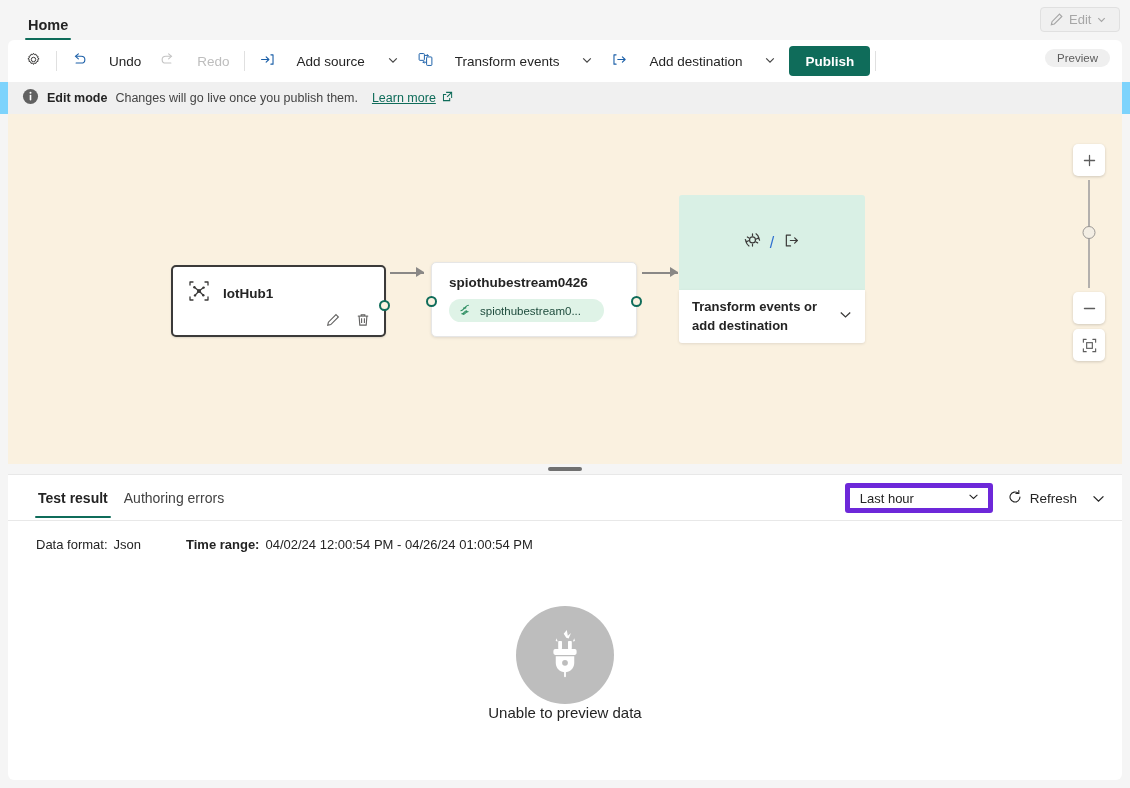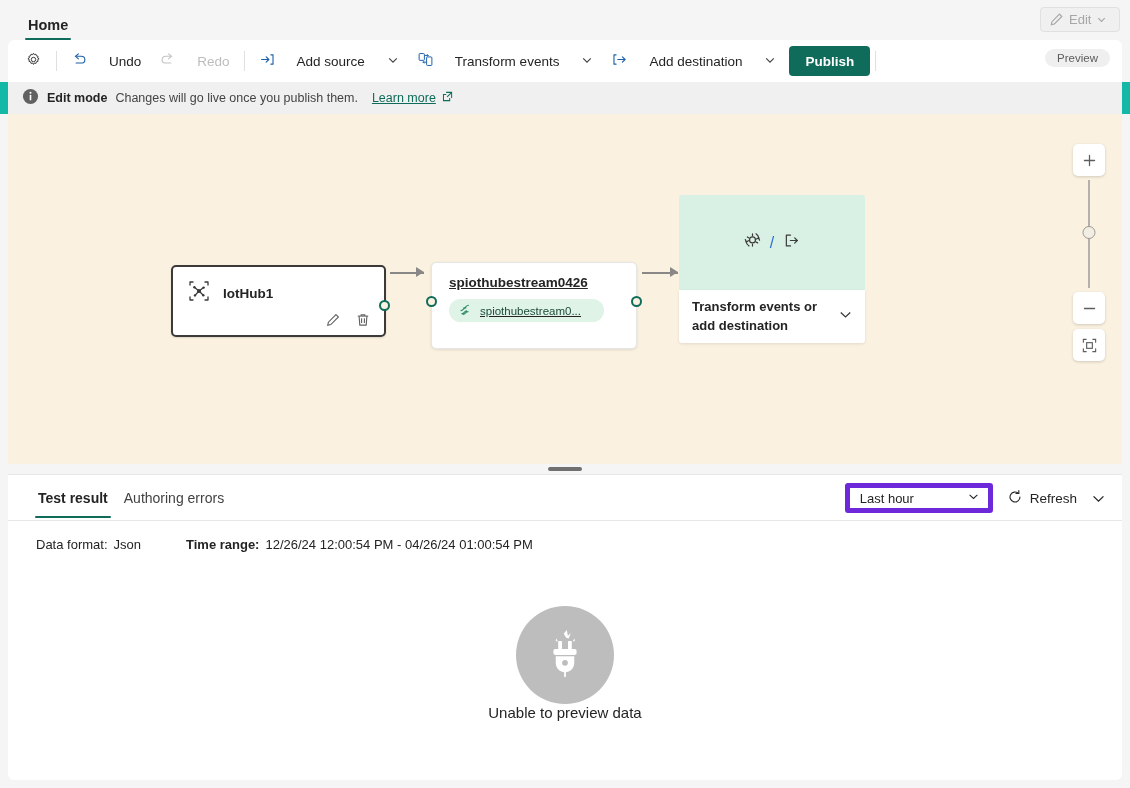--- a/index.html
+++ b/index.html
@@ -58,21 +58,21 @@
     height:30px;border-radius:4px;display:flex;align-items:center;padding:0 16px;cursor:pointer;
     margin-left:4px;
   }
   .preview-pill{
     position:absolute;right:12px;top:9px;
     background:#efefef;color:#5d5d5d;font-size:11.5px;
     border-radius:12px;padding:3px 12px;cursor:default;
   }
 
   
-  .infobar-wrap{background:#14b8a6;padding:0 8px;box-sizing:border-box;}
+  .infobar-wrap{background:#7dd3fc;padding:0 8px;box-sizing:border-box;}
   .infobar{
     background:#f0f0f0;height:32px;display:flex;align-items:center;
     padding:0 14px;box-sizing:border-box;font-size:12.5px;color:#242424;gap:8px;
   }
   .infobar .bold{font-weight:700;}
   .infobar .msg{color:#444;}
   .learn-more{
     color:#0f6c5a;text-decoration:underline;display:inline-flex;align-items:center;gap:6px;cursor:pointer;
     margin-left:6px;font-size:12.5px;
   }
@@ -94,23 +94,23 @@
     background:#fff;border:2px solid #3b3a39;border-radius:5px;box-sizing:border-box;
     box-shadow:0 1px 2px rgba(0,0,0,.12);cursor:pointer;
   }
   .src-head{display:flex;align-items:center;gap:12px;padding:12px 0 0 14px;}
   .src-title{font-size:13.5px;font-weight:600;color:#242424;}
   .src-actions{position:absolute;right:12px;bottom:6px;display:flex;gap:12px;align-items:center;}
   .icon-btn{width:18px;height:18px;display:flex;align-items:center;justify-content:center;cursor:pointer;opacity:.8}
 
   
   .stream-node{
-    left:423px;top:148px;width:206px;height:87px;
+    left:423px;top:148px;width:206px;height:75px;
     background:#fff;border:1px solid #e6e6e6;border-radius:5px;box-sizing:border-box;
-    box-shadow:0 1px 3px rgba(0,0,0,.1);cursor:pointer;text-decoration:underline;
+    box-shadow:0 1px 3px rgba(0,0,0,.1);cursor:pointer;
   }
   .stream-title{font-size:13.5px;font-weight:700;color:#242424;padding:12px 0 0 17px;}
   .stream-pill{
     margin:9px 0 0 17px;background:#dff3e7;border-radius:13px;height:23px;width:155px;
     display:flex;align-items:center;gap:7px;padding:0 9px;box-sizing:border-box;
     font-size:11.5px;color:#1d4b3c;
   }
 
   
   .dest-node{
@@ -494,21 +494,21 @@
             <path d="M2.4 5L7 9.5 11.6 5"></path>
           </svg>
         </div>
       </div>
     </div>
 
     <div class="meta">
       <span class="label">Data format:</span>
       <span>Json</span>
       <span class="strong">Time range:</span>
-      <span>12/26/24 12:00:54 PM  -  04/26/24 01:00:54 PM</span>
+      <span>04/02/24 12:00:54 PM  -  04/26/24 01:00:54 PM</span>
     </div>
 
     <div class="empty">
       <div class="empty-circle">
         <svg width="58" height="58" viewBox="0 0 64 64" fill="#ffffff">
           <path d="M30.6 8.5l3.4-4.2 1.1 6.4 3.5-3-2.6 6.1-2.6-.7z"></path>
           <rect x="24.5" y="16.5" width="4.2" height="9" rx="1"></rect>
           <rect x="35.3" y="16.5" width="4.2" height="9" rx="1"></rect>
           <rect x="19.2" y="25.5" width="25.6" height="6.4" rx="2"></rect>
           <path d="M21.8 33.4h20.4v7.3c0 5.6-4.6 10.2-10.2 10.2s-10.2-4.6-10.2-10.2z"></path>

